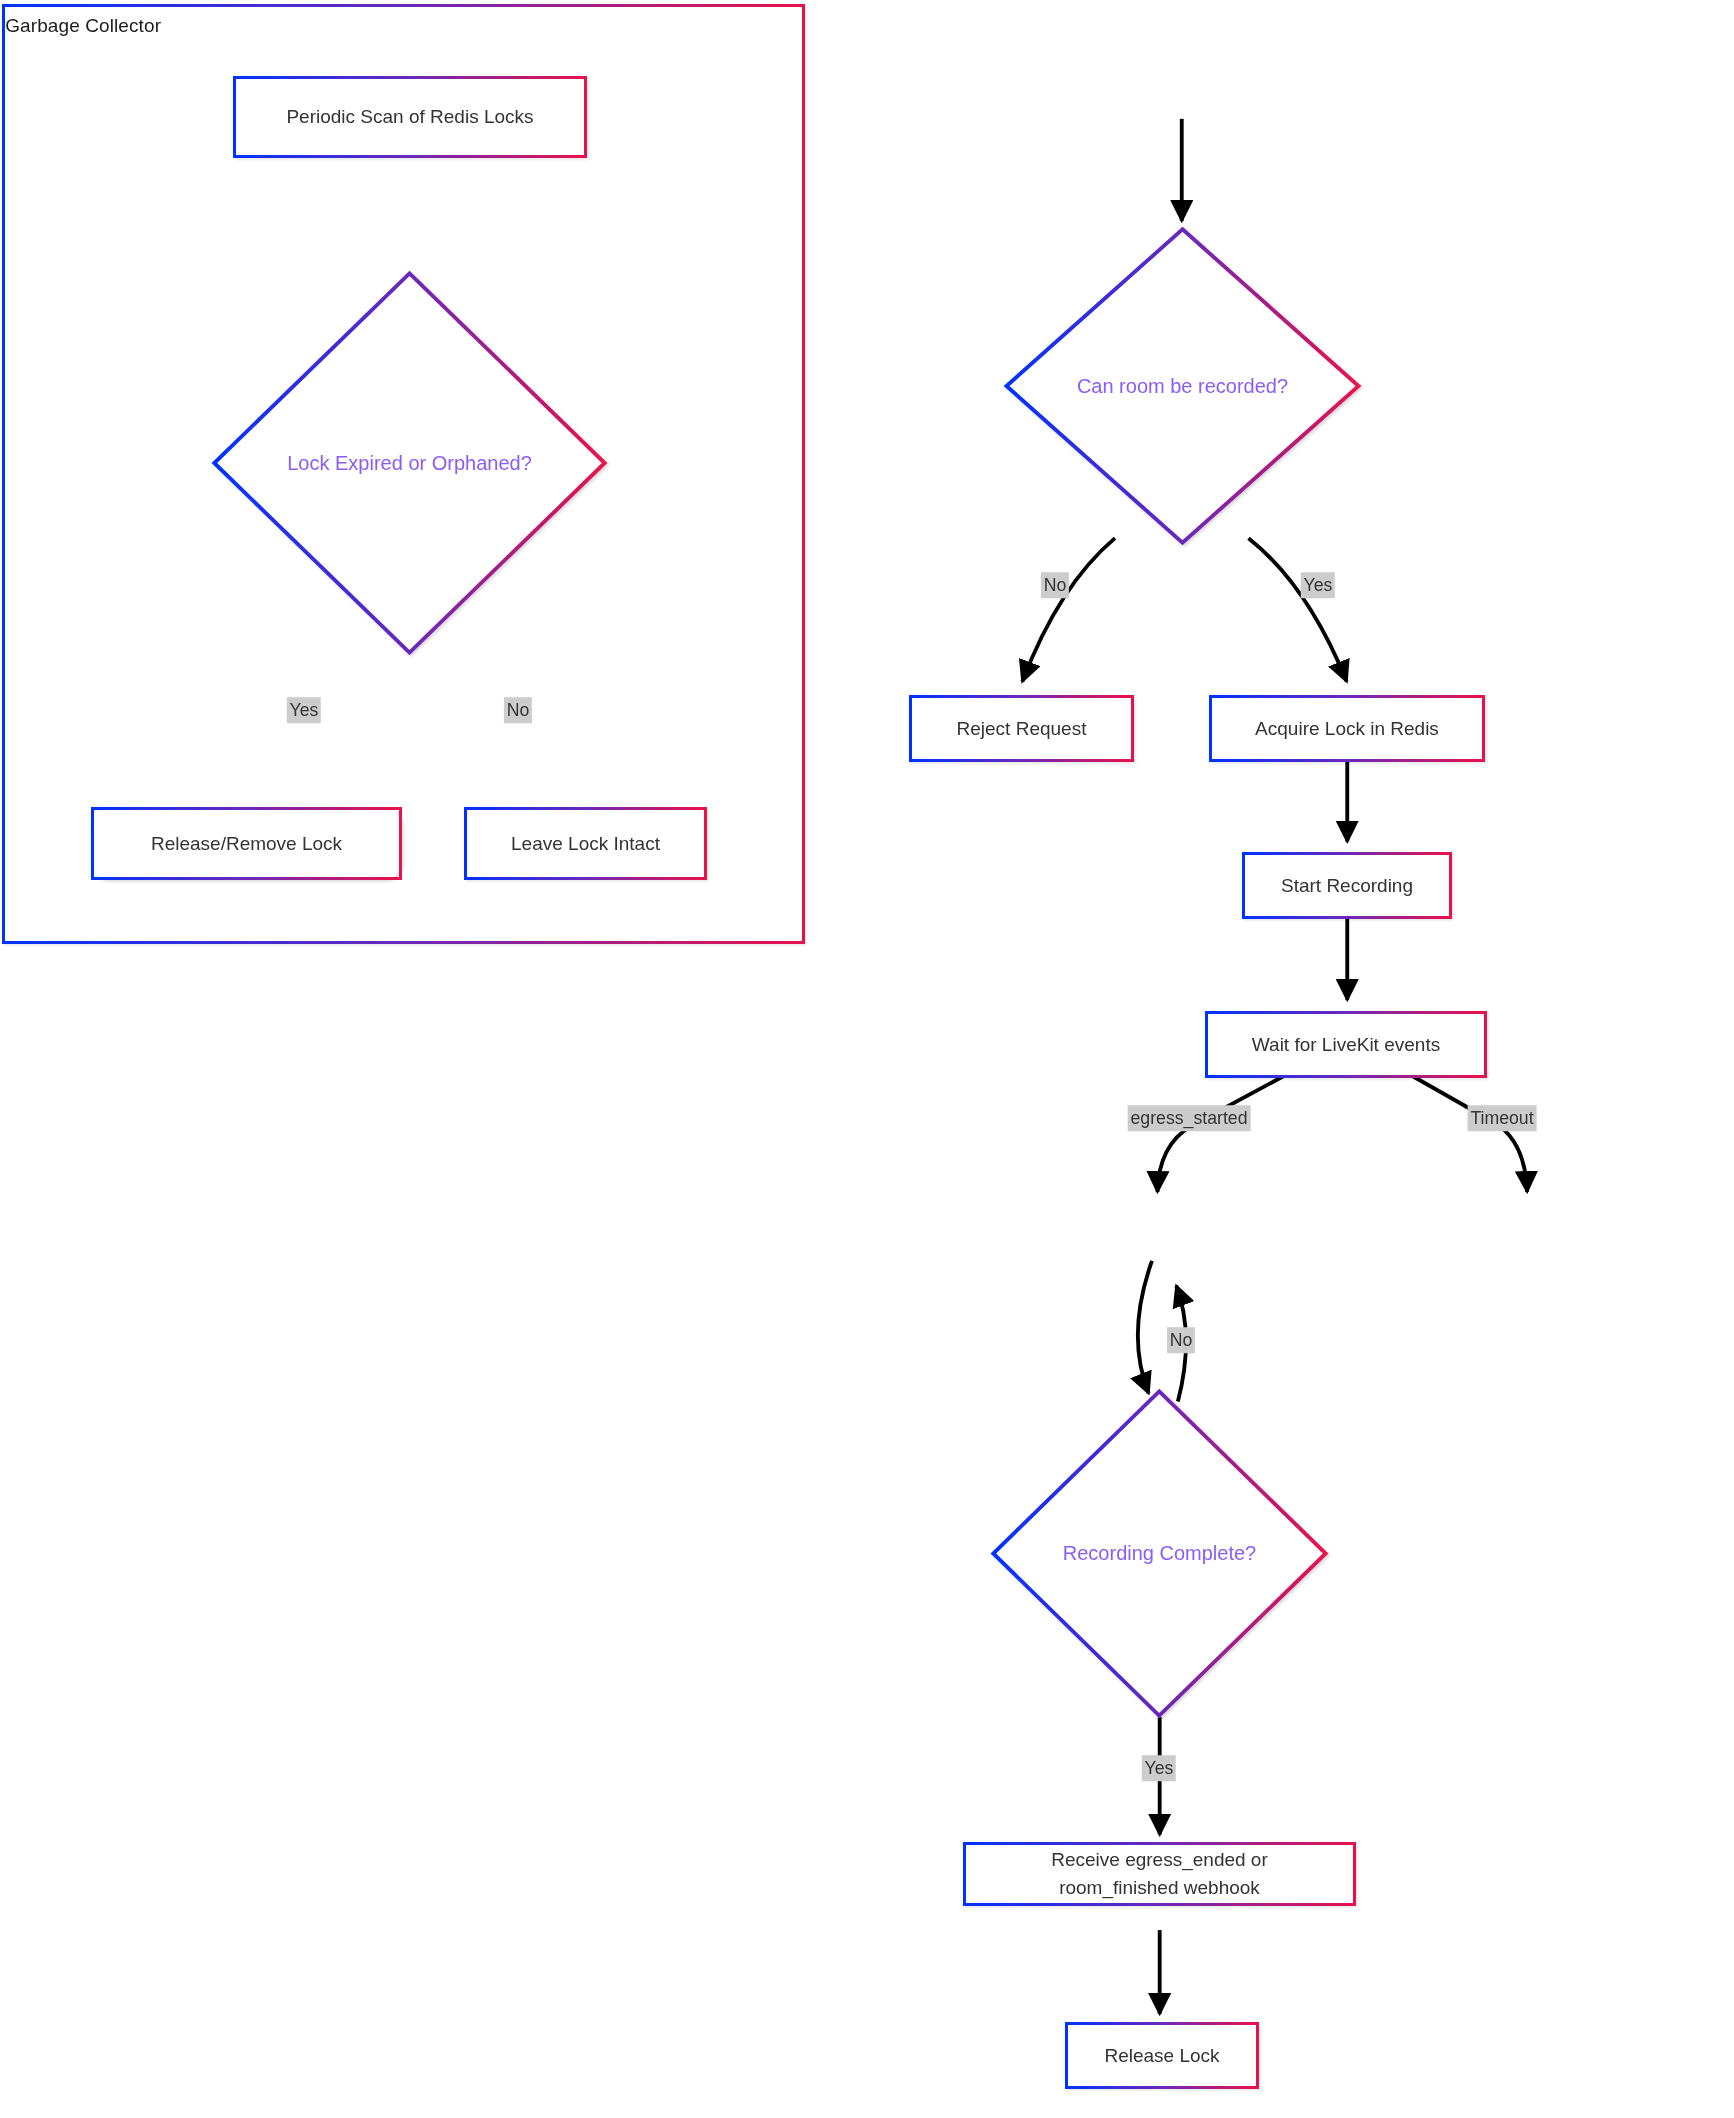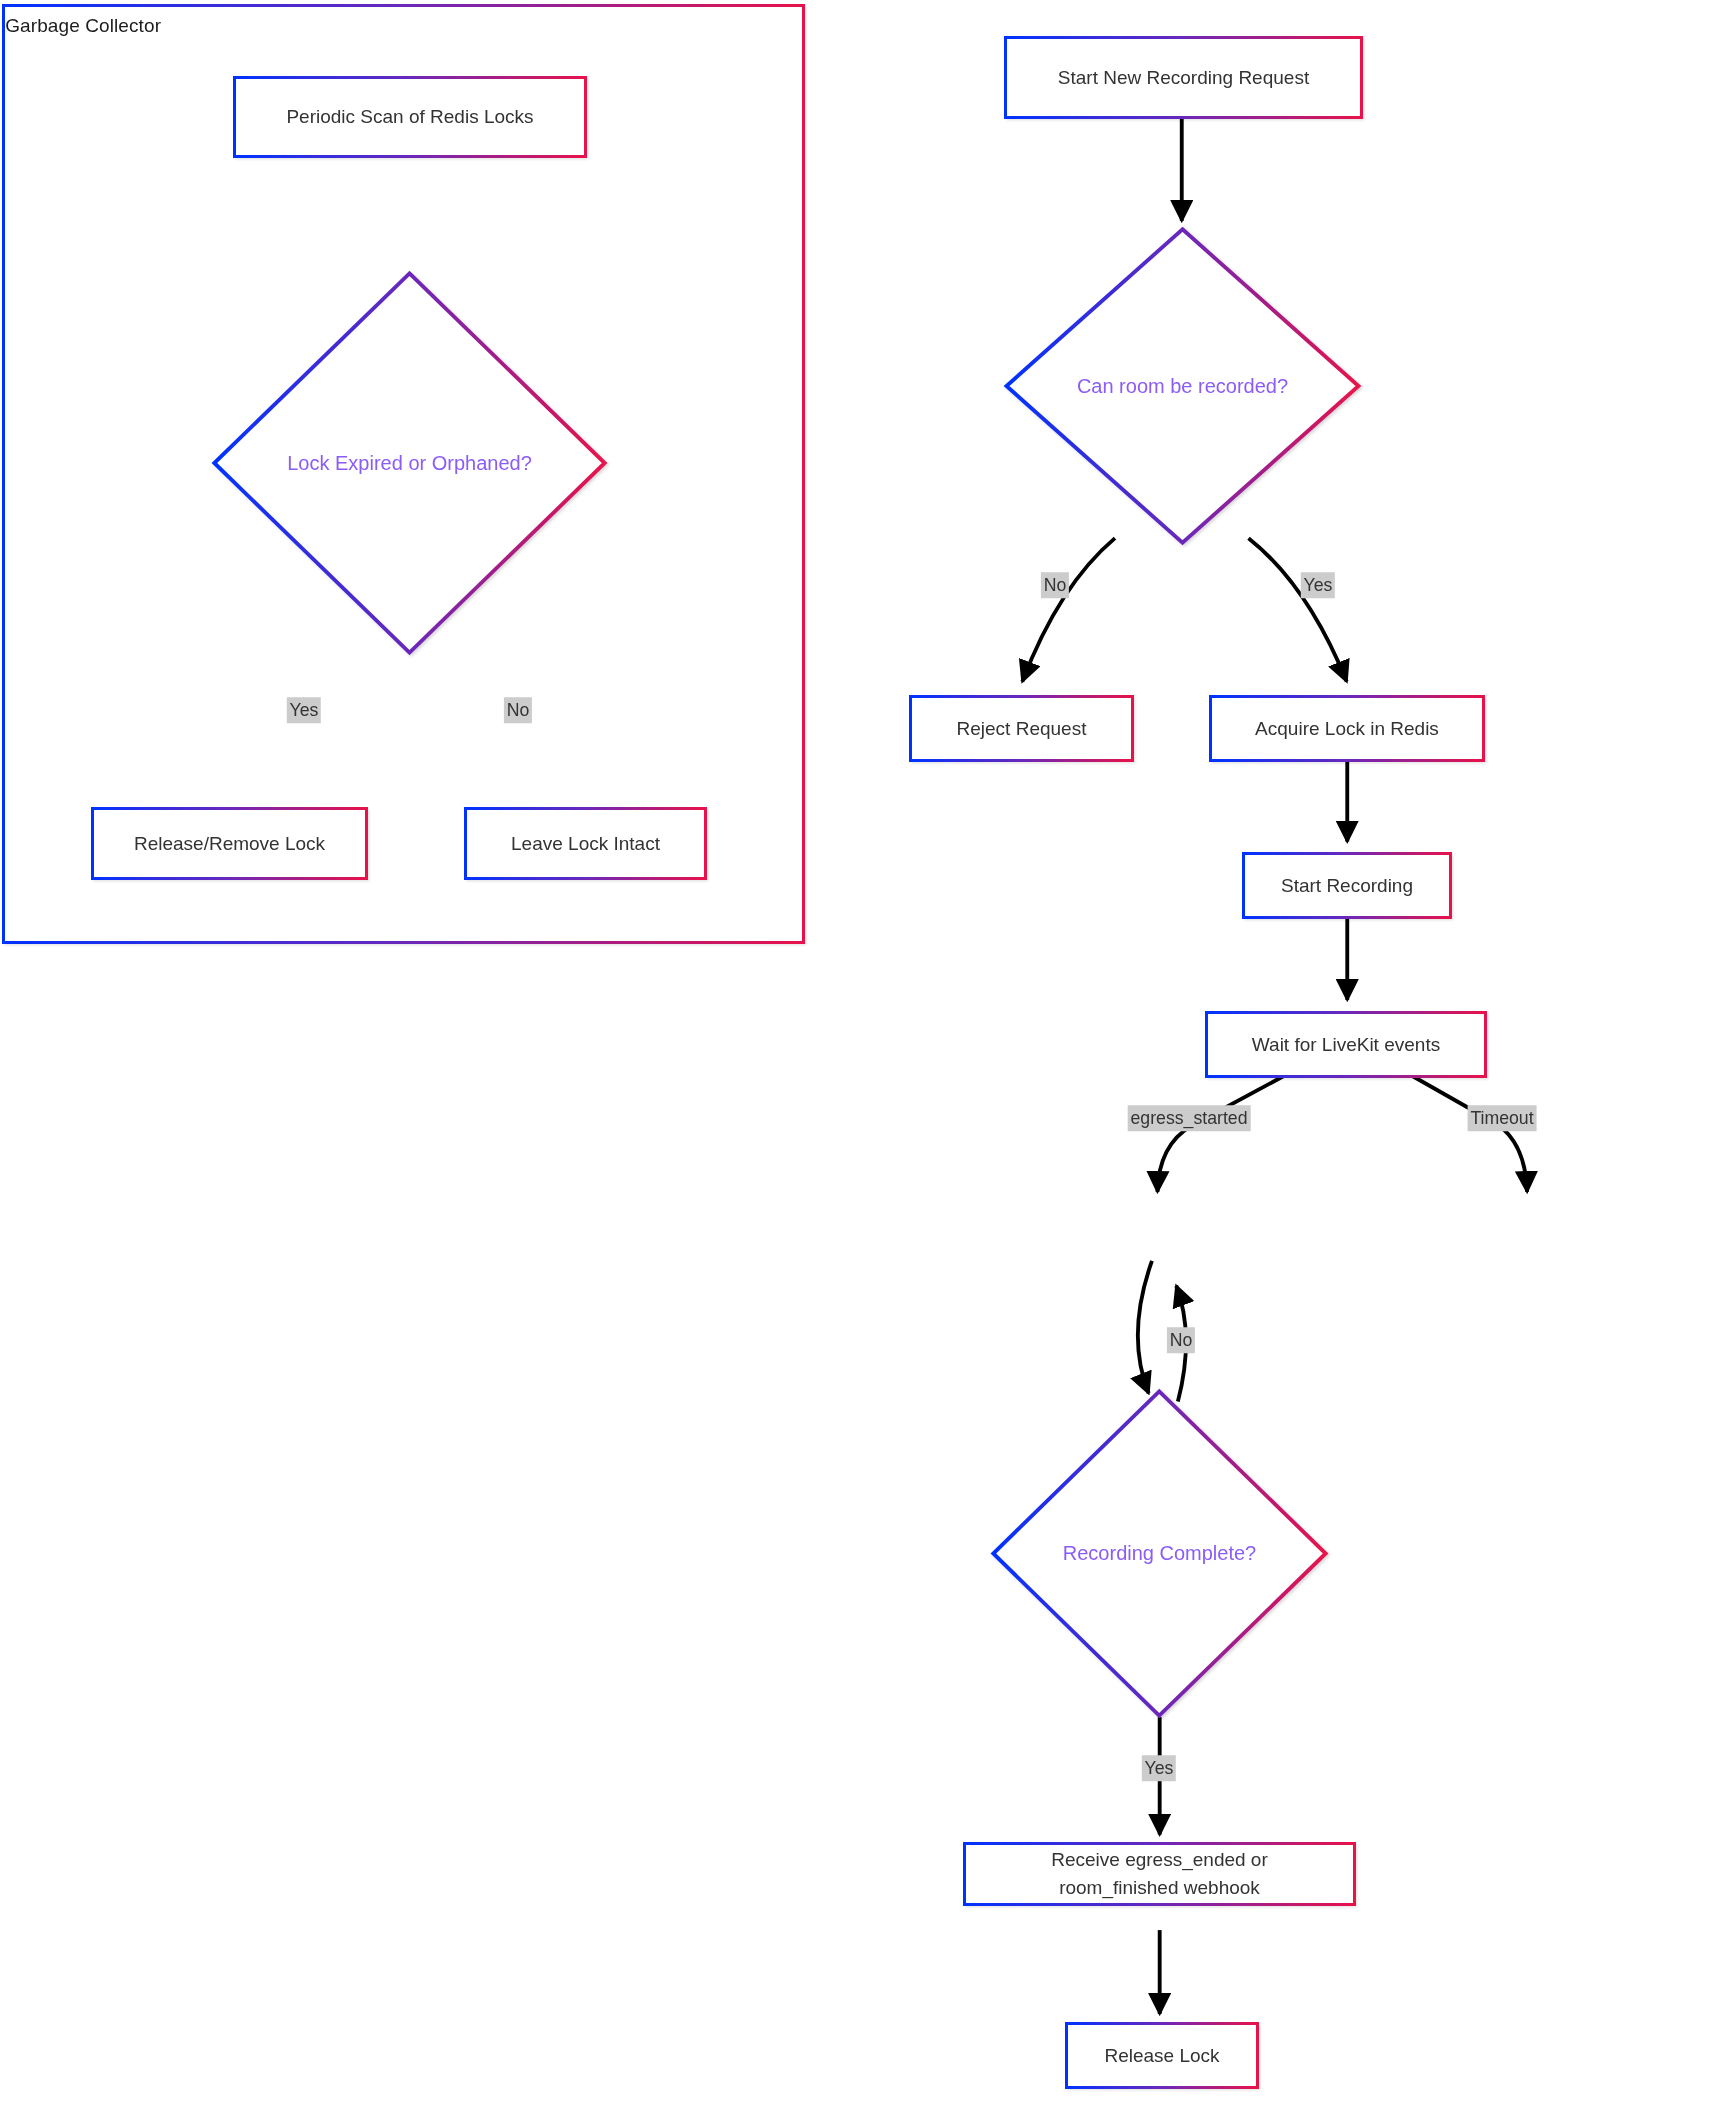--- a/index.html
+++ b/index.html
@@ -163,31 +163,28 @@
         </linearGradient>
         <filter id="ds1" x="-20%" y="-20%" width="150%" height="150%">
           <feDropShadow dx="3" dy="3" stdDeviation="3" flood-color="#000000" flood-opacity="0.16"></feDropShadow>
         </filter>
       </defs>
       <polygon points="360,6 714,350 360,694 6,350" fill="#ffffff" stroke="url(#gradDiamond1)" stroke-width="7" filter="url(#ds1)"></polygon>
     </svg>
     <div class="label">Lock Expired or Orphaned?</div>
   </div>
 
-  <div class="node" style="left:91px; top:807px; width:277px; height:73px;">
+  <div class="node" style="left:91px; top:807px; width:311px; height:73px;border-radius:18px;">
     <span class="label">Release/Remove Lock</span>
   </div>
 
   <div class="node" style="left:464px; top:807px; width:243px; height:73px;">
     <span class="label">Leave Lock Intact</span>
   </div>
 
-  <div class="node" style="left:1004px; top:36px; width:359px; height:83px;">
-    <span class="label">Start New Recording Request</span>
-  </div>
 
   <div class="decision" style="left:1003px; top:226px; width:359px; height:320px;">
     <svg width="359" height="320" viewBox="0 0 650 580" xmlns="http://www.w3.org/2000/svg">
       <defs>
         <linearGradient id="gradDiamond2" x1="0%" y1="0%" x2="100%" y2="0%">
           <stop offset="0%" stop-color="#0032ff"></stop>
           <stop offset="50%" stop-color="#6a28bb"></stop>
           <stop offset="100%" stop-color="#e8124a"></stop>
         </linearGradient>
         <filter id="ds2" x="-20%" y="-20%" width="150%" height="150%">

